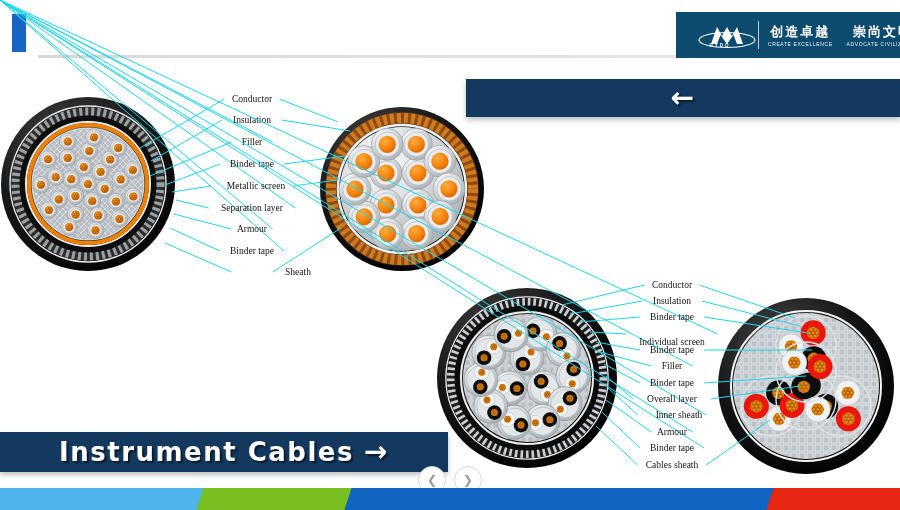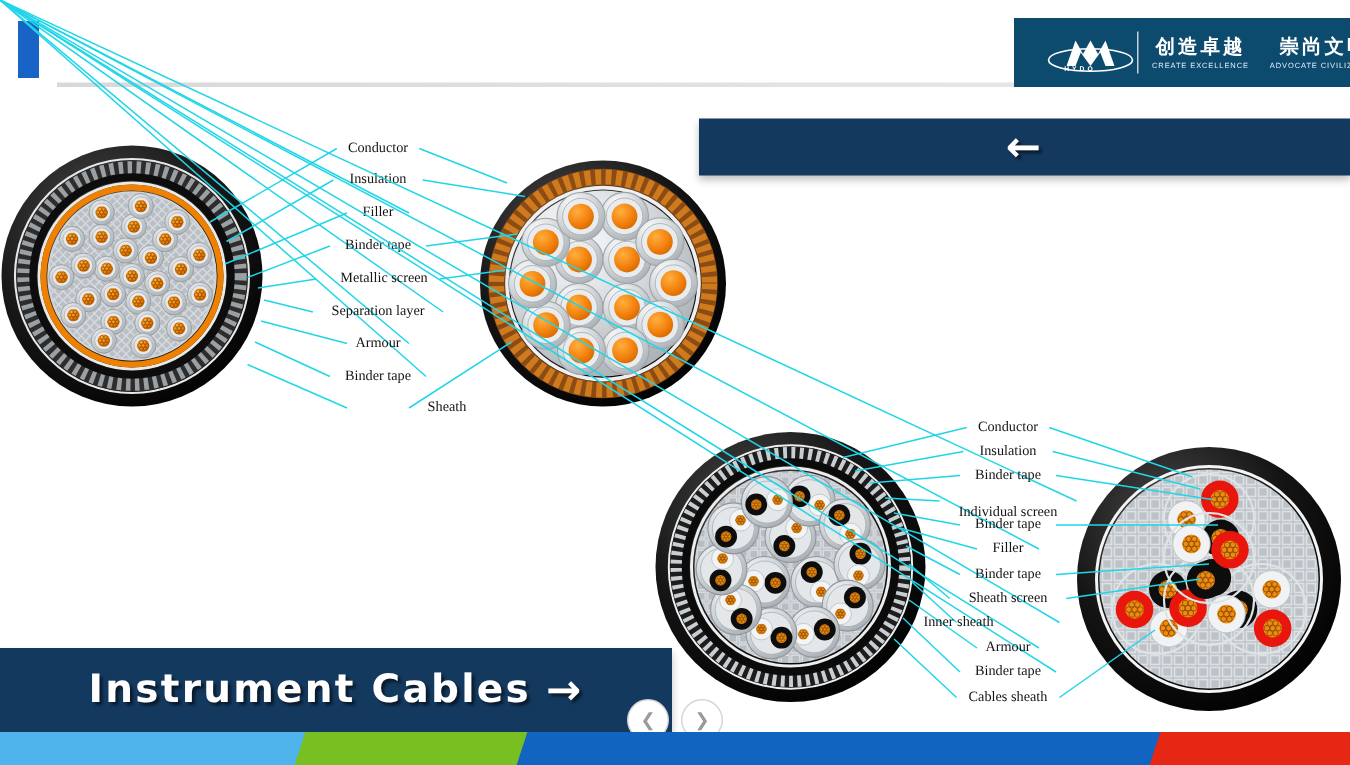--- a/index.html
+++ b/index.html
@@ -66,21 +66,21 @@
     box-shadow:0 3px 5px rgba(0,0,0,.25);
     font-family:"DejaVu Sans","Liberation Sans",sans-serif;
   }
   .banner-inner{
     font-size:26px;letter-spacing:1.5px;
     text-shadow:2px 2px 2px rgba(0,0,0,.55);
     white-space:nowrap;
     display:flex;align-items:center;gap:10px;
   }
   #banner-control{left:466px;top:79px;width:434px;height:38px;}
-  #banner-instrument{left:0px;top:432px;width:448px;height:56px;align-items:center;}
+  #banner-instrument{left:0px;top:432px;width:448px;height:40px;align-items:center;}
   .arrow{font-size:28px;line-height:1;display:inline-block;}
 
   
   .cable{position:absolute;border-radius:50%;}
   .cable svg{display:block;}
 
   
   .labels{position:absolute;}
   .lbl{
     position:absolute;
@@ -1037,22 +1037,22 @@
       <line x1="706.3" y1="465" x2="770" y2="420" stroke="#1fd6e8" stroke-width="1"></line>
     </svg>
   <div class="labels" id="labels-instrument">
       <div class="lbl center" style="left: 672px; top: 280px;">Conductor</div>
       <div class="lbl center" style="left: 672px; top: 296px;">Insulation</div>
       <div class="lbl center" style="left: 672px; top: 312px;">Binder tape</div>
       <div class="lbl center" style="left: 672px; top: 337px;">Individual screen</div>
       <div class="lbl center" style="left: 672px; top: 345px;">Binder tape</div>
       <div class="lbl center" style="left: 672px; top: 361px;">Filler</div>
       <div class="lbl center" style="left: 672px; top: 378px;">Binder tape</div>
-      <div class="lbl center" style="left: 672px; top: 394px;">Sheath screen</div>
-      <div class="lbl center" style="left: 632px; top: 410px; padding-left: 14px;">Inner sheath</div>
+      <div class="lbl center" style="left: 672px; top: 394px;">Overall layer</div>
+      <div class="lbl center" style="left: 672px; top: 410px; padding-left: 14px;">Inner sheath</div>
       <div class="lbl center" style="left: 672px; top: 427px;">Armour</div>
       <div class="lbl center" style="left: 672px; top: 443px;">Binder tape</div>
       <div class="lbl center" style="left: 672px; top: 460px;">Cables sheath</div>
     </div>
 
   <div class="banner" id="banner-control">
     <div class="banner-inner">
       <span class="arrow">←</span>
     </div>
   </div>

